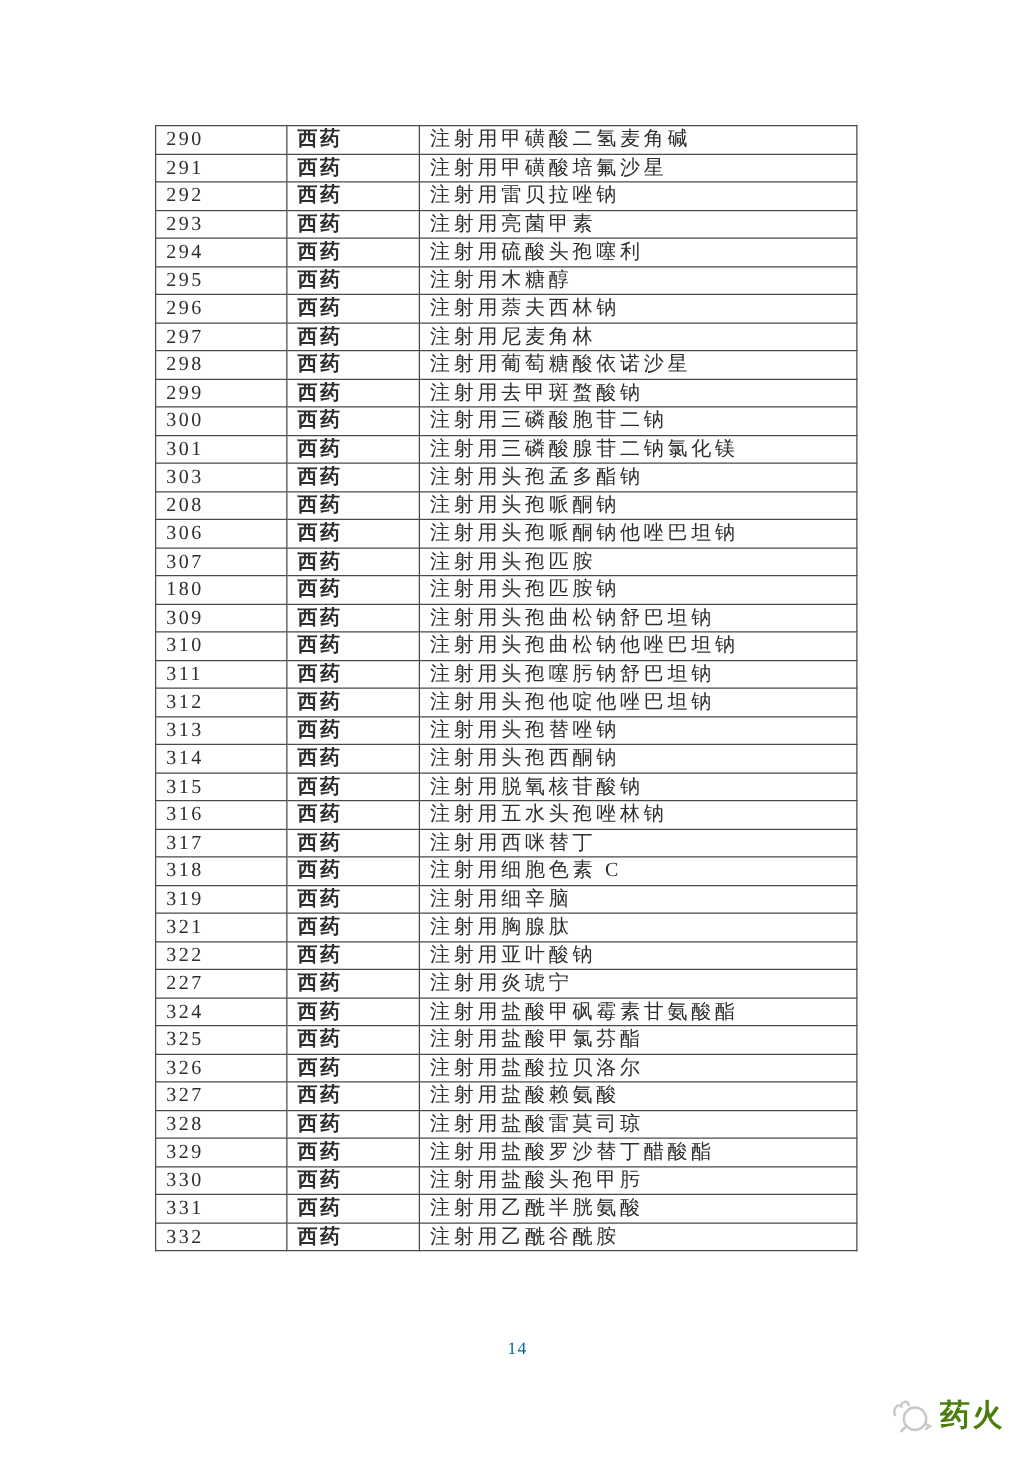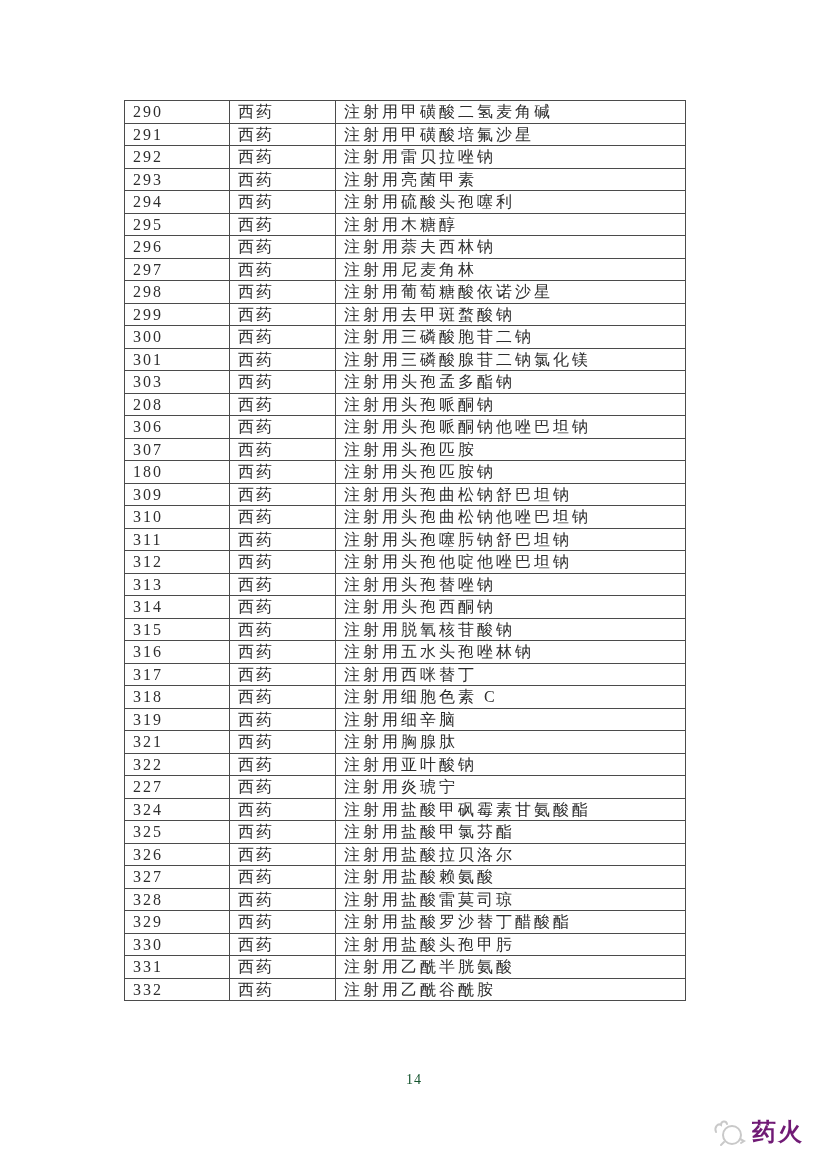--- a/index.html
+++ b/index.html
@@ -35,42 +35,43 @@
     vertical-align: middle;
   }
   td.col-no {
     width: 96px;
     letter-spacing: 2px;
     margin-top: 24px;
   }
   td.col-category {
     width: 97px;
     letter-spacing: 2px;
+    font-weight: bold;
   }
   td.col-name {
     letter-spacing: 3px;
   }
   .page-number {
     position: absolute;
     left: 0;
     top: 1072px;
     width: 828px;
     text-align: center;
     font-size: 14px;
     letter-spacing: 1px;
-    color: #14532d;
+    color: #0369a1;
   }
   .watermark {
     position: absolute;
     right: 24px;
     top: 1116px;
     display: flex;
     align-items: center;
     gap: 4px;
-    color: #701a75;
+    color: #4d7c0f;
   }
   .watermark .wm-text {
     font-size: 24px;
     font-weight: bold;
     letter-spacing: 2px;
     font-family: "Liberation Sans", "DejaVu Sans", sans-serif;
   }
   .watermark svg {
     display: block;
   }

